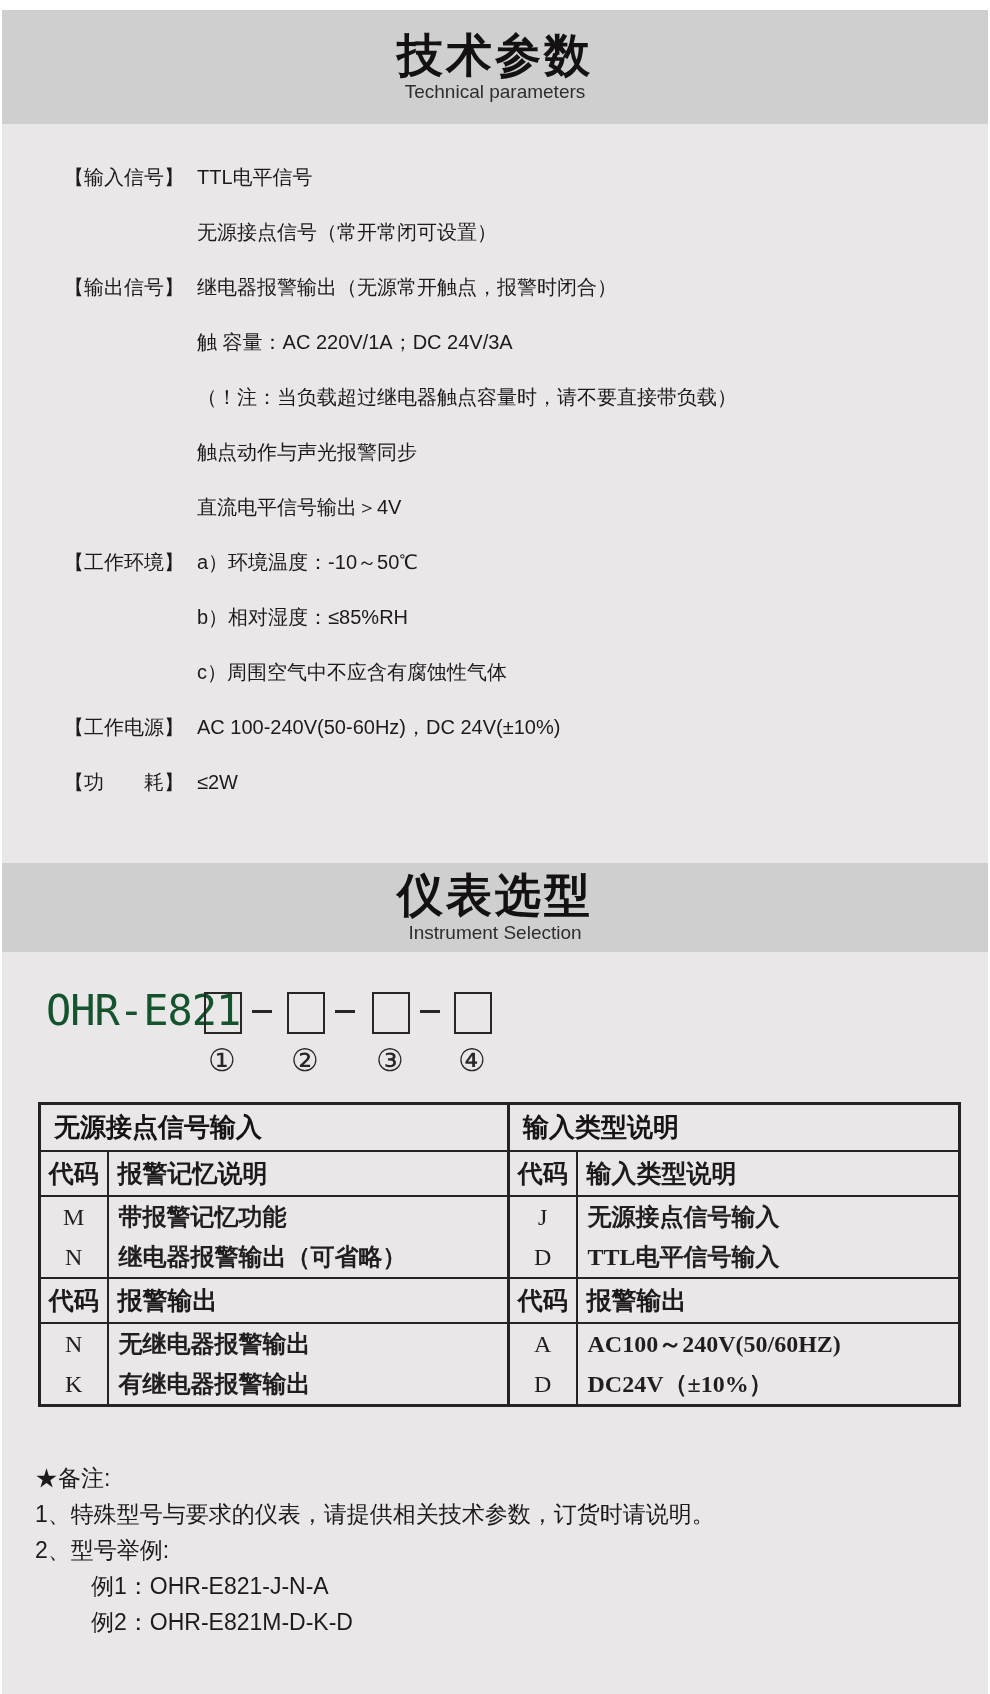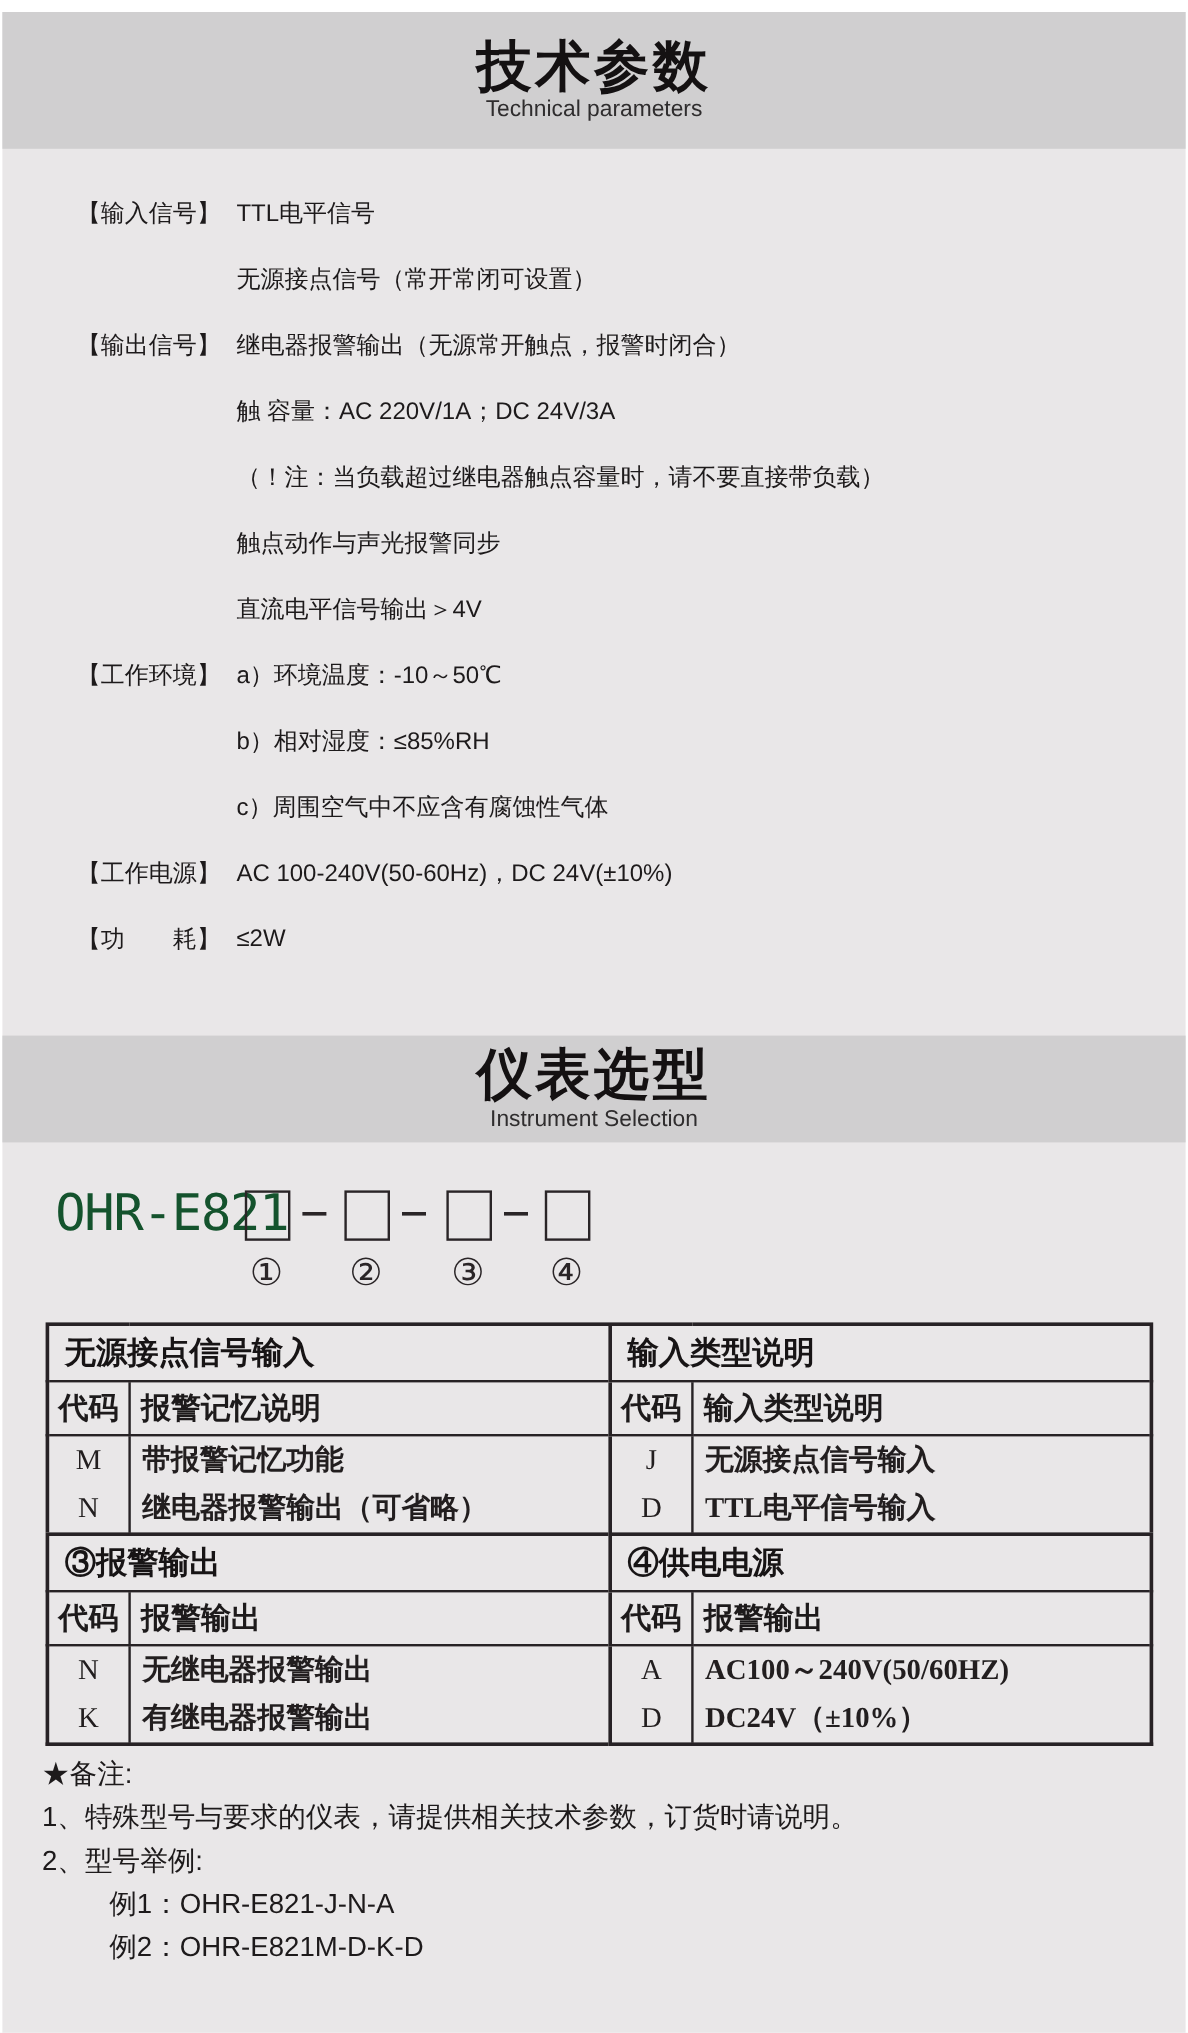--- a/index.html
+++ b/index.html
@@ -198,24 +198,20 @@
         </td>
         <td class="codec mid">
           <div class="cellline">J</div>
           <div class="cellline">D</div>
         </td>
         <td class="descc">
           <div class="cellline">无源接点信号输入</div>
           <div class="cellline">TTL电平信号输入</div>
         </td>
       </tr>
-      <tr class="sec">
-        <th colspan="2">③报警输出</th>
-        <th colspan="2" class="mid">④供电电源</th>
-      </tr>
       <tr class="colh">
         <td class="codec">代码</td>
         <td class="descc">报警输出</td>
         <td class="codec mid">代码</td>
         <td class="descc">报警输出</td>
       </tr>
       <tr class="datarows">
         <td class="codec">
           <div class="cellline">N</div>
           <div class="cellline">K</div>

